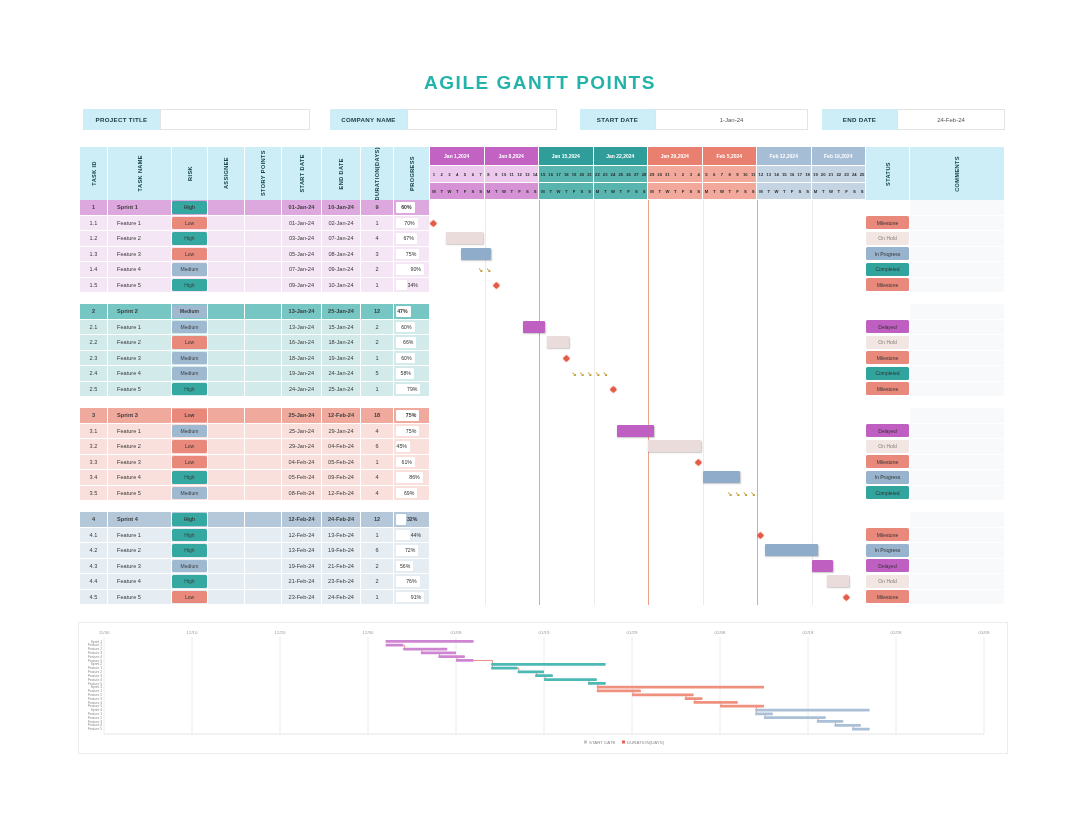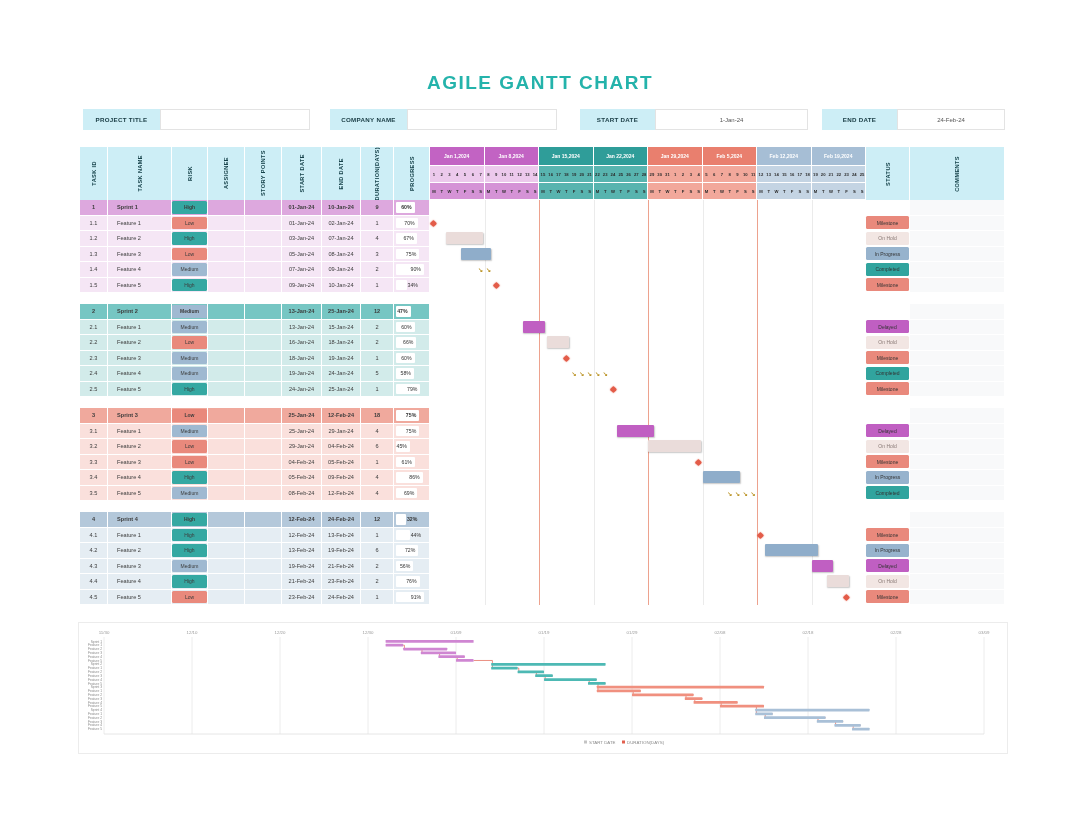--- a/index.html
+++ b/index.html
@@ -12,21 +12,21 @@
   .vtext{writing-mode:vertical-rl;transform:rotate(180deg);font-weight:bold;
          font-size:5.6px;letter-spacing:.4px;color:#17434b;white-space:nowrap;}
   .chip{border-radius:1.5px;font-size:5px;color:#3c3c3c;}
   .diamond{transform:rotate(45deg);border-radius:1px;}
   svg text{font-family:"Liberation Sans", sans-serif;}
 </style>
 </head>
 <body>
 
 <div class="page">
-  <h1 class="title">AGILE GANTT CHART</h1>
+  <h1 class="title">AGILE GANTT POINTS</h1>
   <div id="info-bar">
       <div class="abs flex" style="left: 83px; top: 109px; width: 77px; height: 21px; background: rgb(205, 238, 246); font-size: 6.2px; font-weight: bold; color: rgb(23, 58, 66); letter-spacing: 0.3px;">PROJECT TITLE</div>
       <div class="abs flex" style="left: 160px; top: 109px; width: 150px; height: 21px; background: rgb(255, 255, 255); border: 1px solid rgb(227, 227, 227); box-sizing: border-box; font-size: 6px; color: rgb(85, 85, 85);"></div>
       <div class="abs flex" style="left: 330px; top: 109px; width: 77px; height: 21px; background: rgb(205, 238, 246); font-size: 6.2px; font-weight: bold; color: rgb(23, 58, 66); letter-spacing: 0.3px;">COMPANY NAME</div>
       <div class="abs flex" style="left: 407px; top: 109px; width: 150px; height: 21px; background: rgb(255, 255, 255); border: 1px solid rgb(227, 227, 227); box-sizing: border-box; font-size: 6px; color: rgb(85, 85, 85);"></div>
       <div class="abs flex" style="left: 580px; top: 109px; width: 75px; height: 21px; background: rgb(205, 238, 246); font-size: 6.2px; font-weight: bold; color: rgb(23, 58, 66); letter-spacing: 0.3px;">START DATE</div>
       <div class="abs flex" style="left: 655px; top: 109px; width: 153px; height: 21px; background: rgb(255, 255, 255); border: 1px solid rgb(227, 227, 227); box-sizing: border-box; font-size: 6px; color: rgb(85, 85, 85);">1-Jan-24</div>
       <div class="abs flex" style="left: 822px; top: 109px; width: 75px; height: 21px; background: rgb(205, 238, 246); font-size: 6.2px; font-weight: bold; color: rgb(23, 58, 66); letter-spacing: 0.3px;">END DATE</div>
       <div class="abs flex" style="left: 897px; top: 109px; width: 108px; height: 21px; background: rgb(255, 255, 255); border: 1px solid rgb(227, 227, 227); box-sizing: border-box; font-size: 6px; color: rgb(85, 85, 85);">24-Feb-24</div>
     </div>

